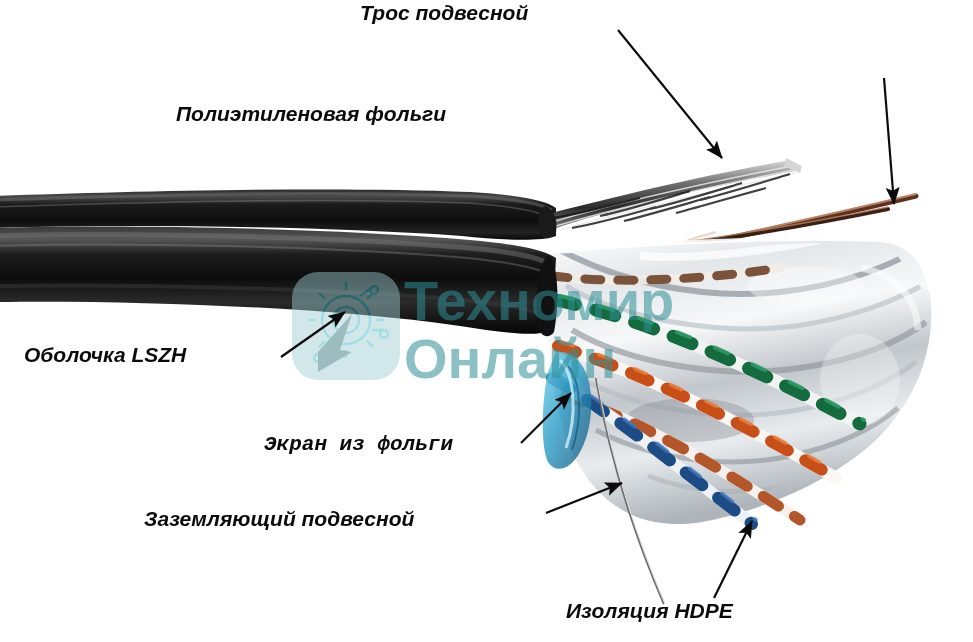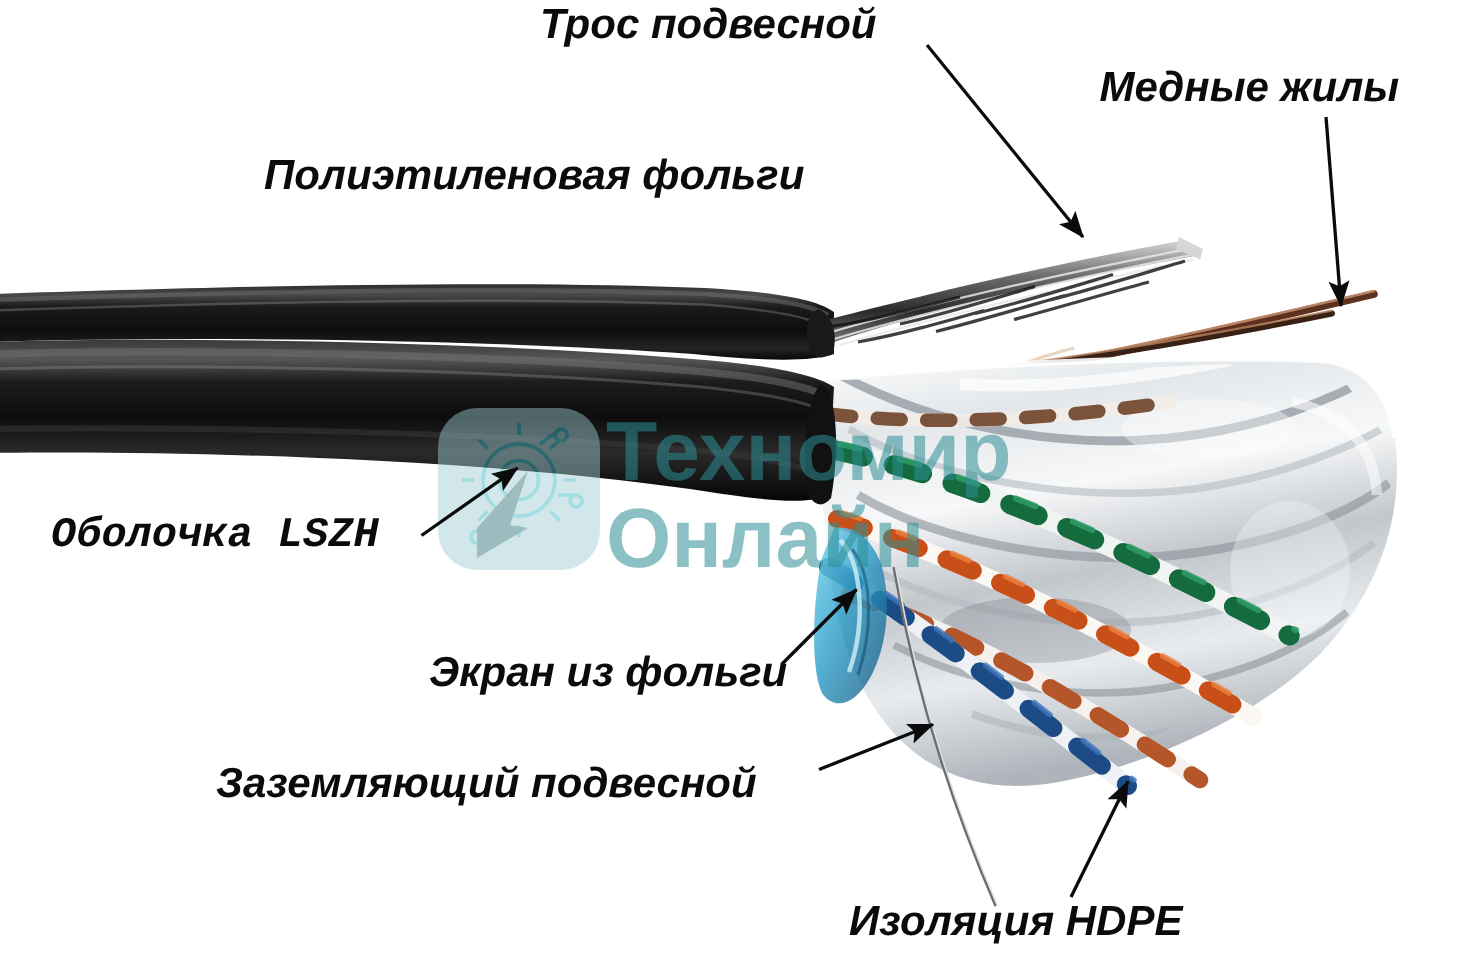--- a/index.html
+++ b/index.html
@@ -11,30 +11,30 @@
     overflow:hidden;
     font-family:"Liberation Sans","DejaVu Sans",sans-serif;
   }
   #photo{position:absolute;left:0;top:0;width:973px;height:642px;}
   .label{
     position:absolute;
     font-family:"Liberation Sans","DejaVu Sans",sans-serif;
     font-weight:bold;
     font-style:italic;
     color:#0b0b0b;
-    font-size:28px;
+    font-size:21px;
     white-space:nowrap;
     letter-spacing:0px;
     line-height:1;
   }
   .lbl-tros{left:360px;top:2px;}
   .lbl-copper{left:733px;top:44px;}
   .lbl-pe{left:176px;top:103px;}
-  .lbl-lszh{left:34px;top:344px;font-family:Liberation Mono, monospace;}
-  .lbl-foil{left:286px;top:434px;}
+  .lbl-lszh{left:24px;top:344px;}
+  .lbl-foil{left:264px;top:434px;font-family:Liberation Mono, monospace;}
   .lbl-ground{left:144px;top:508px;}
   .lbl-hdpe{left:566px;top:600px;}
   #arrows{position:absolute;left:0;top:0;width:973px;height:642px;pointer-events:none;}
   #watermark{position:absolute;left:0;top:0;width:973px;height:642px;pointer-events:none;}
 </style>
 </head>
 <body>
 
 <div id="stage">
 
@@ -251,20 +251,19 @@
       <line x1="618" y1="30" x2="722" y2="158"></line>
       <line x1="884" y1="78" x2="894" y2="204"></line>
       <line x1="281" y1="357" x2="345" y2="312"></line>
       <line x1="521" y1="443" x2="571" y2="393"></line>
       <line x1="546" y1="513" x2="622" y2="483"></line>
       <line x1="714" y1="598" x2="752" y2="521"></line>
     </g>
   </svg>
 
   <div class="label lbl-tros">Трос подвесной</div>
-  <div class="label lbl-copper">Медные жилы</div>
   <div class="label lbl-pe">Полиэтиленовая фольги</div>
   <div class="label lbl-lszh">Оболочка LSZH</div>
   <div class="label lbl-foil">Экран из фольги</div>
   <div class="label lbl-ground">Заземляющий подвесной</div>
   <div class="label lbl-hdpe">Изоляция HDPE</div>
 
 </div>
 
 </body></html>

